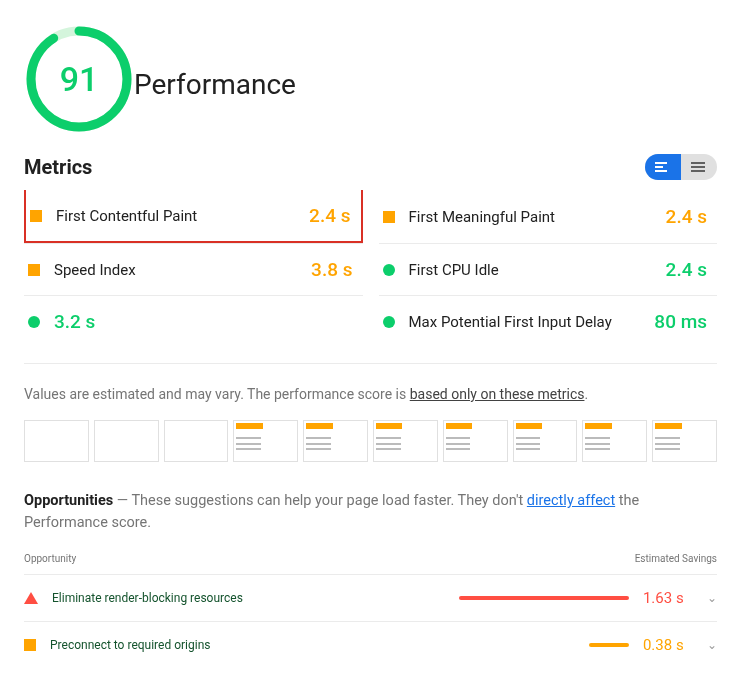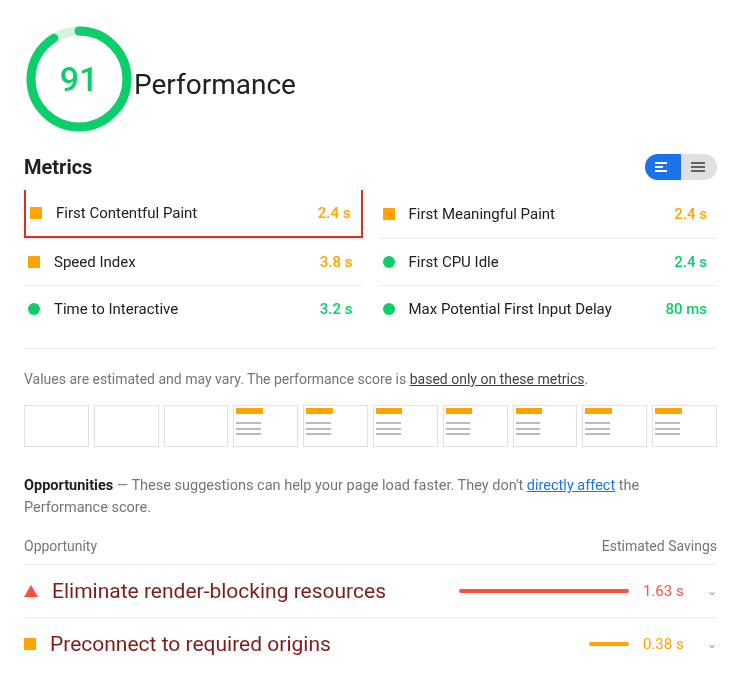--- a/index.html
+++ b/index.html
@@ -17,38 +17,38 @@
 .view-toggle .seg{width:36px;height:26px;display:flex;align-items:center;justify-content:center;cursor:pointer}
 .view-toggle .seg.active{background:#1a73e8}
 .metrics-grid{display:grid;grid-template-columns:1fr 1fr;column-gap:16px}
 .metric{display:flex;align-items:center;padding:14px 10px 14px 4px;border-top:1px solid #ebebeb;position:relative}
 .metrics-grid .metric:nth-child(1),.metrics-grid .metric:nth-child(2){border-top:none}
 .mark{width:12px;height:12px;flex:0 0 12px;margin-right:14px}
 .mark.sq{background:#ffa400}
 .mark.ci{border-radius:50%;background:#0cce6b}
 .mark.tri{width:0;height:0;border-left:7px solid transparent;border-right:7px solid transparent;border-bottom:12px solid #ff4e42;background:none}
 .m-label{flex:1;font-size:15px;color:#212121}
-.m-val{font-size:15px;font-weight:500}
+.m-val{font-size:19px;font-weight:500}
 .val-orange{color:#ffa400}
 .val-green{color:#0cce6b}
 .val-red{color:#ff4e42}
 .highlight-box{border:2px solid #d93025}
 .note{font-size:14px;color:#757575;margin:16px 0 18px;padding-top:22px;border-top:1px solid #ebebeb}
 .note a{color:#424242;text-decoration:underline}
 .filmstrip{display:flex;gap:5px;margin-bottom:28px}
 .thumb{flex:1;height:42px;border:1px solid #e0e0e0;background:#fff;position:relative;overflow:hidden}
 .thumb .tc{position:absolute;top:2px;left:2px;right:2px;bottom:2px}
 .thumb .band{position:absolute;top:0;left:0;right:55%;height:18%;background:#ffa400}
 .thumb .txtln{position:absolute;left:0;right:58%;height:2px;background:#bbb}
 .opp-intro{font-size:14.5px;color:#757575;margin-bottom:18px;line-height:1.55}
 .opp-intro b{color:#212121}
 .opp-intro a{color:#1a73e8;text-decoration:underline}
-.opp-head{display:flex;justify-content:space-between;font-size:14px;color:#757575;padding-bottom:10px}
+.opp-head{display:flex;justify-content:space-between;font-size:10px;color:#757575;padding-bottom:10px}
 .opp-row{display:flex;align-items:center;border-top:1px solid #ebebeb;padding:14px 0}
-.opp-label{flex:1;font-size:21px;color:#7f1d1d}
+.opp-label{flex:1;font-size:12px;color:#14532d}
 .opp-bar-area{width:180px;display:flex;justify-content:flex-end;margin-right:14px}
 .opp-bar{height:4px;border-radius:2px}
 .opp-val{width:56px;text-align:left;font-size:15px;font-weight:400}
 .chev{margin-left:8px;color:#9e9e9e;font-size:12px;cursor:pointer}
 </style>
 </head>
 <body>
 
 <div class="score-wrap">
   <div class="gauge">
@@ -97,21 +97,20 @@
     <span class="m-label">Speed Index</span>
     <span class="m-val val-orange">3.8 s</span>
     </div>
     <div class="metric">
       <span class="mark ci"></span>
     <span class="m-label">First CPU Idle</span>
     <span class="m-val val-green">2.4 s</span>
     </div>
     <div class="metric">
       <span class="mark ci"></span>
-    <span class="m-label">Time to Interactive</span>
     <span class="m-val val-green">3.2 s</span>
     </div>
     <div class="metric">
       <span class="mark ci"></span>
     <span class="m-label">Max Potential First Input Delay</span>
     <span class="m-val val-green">80 ms</span>
     </div>
   </div>
 
 <div class="note">

